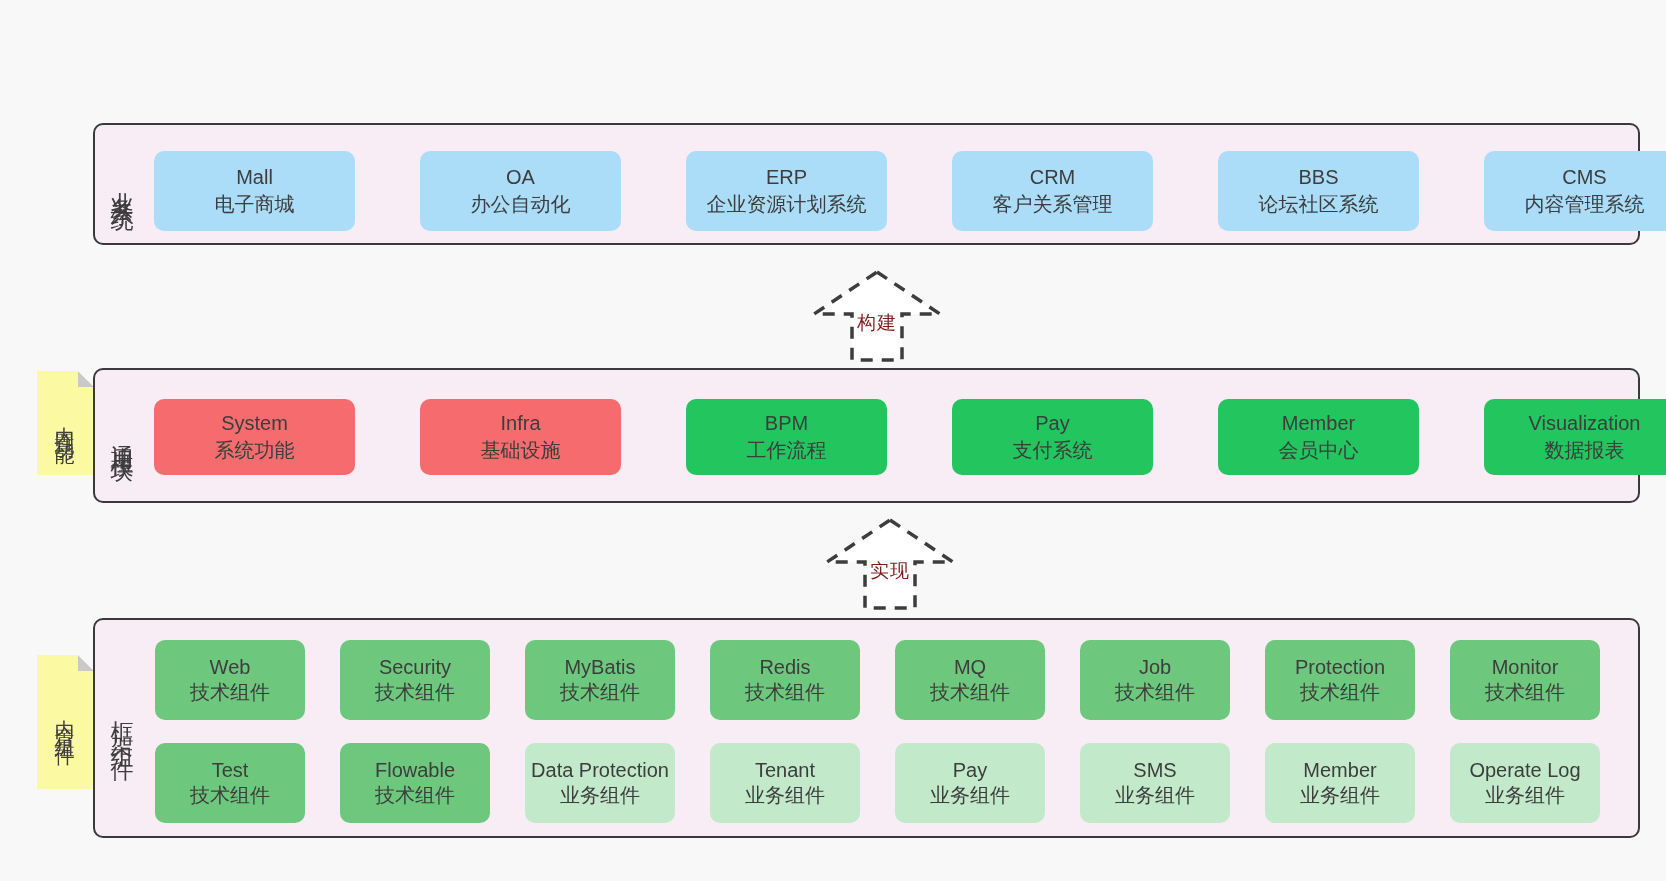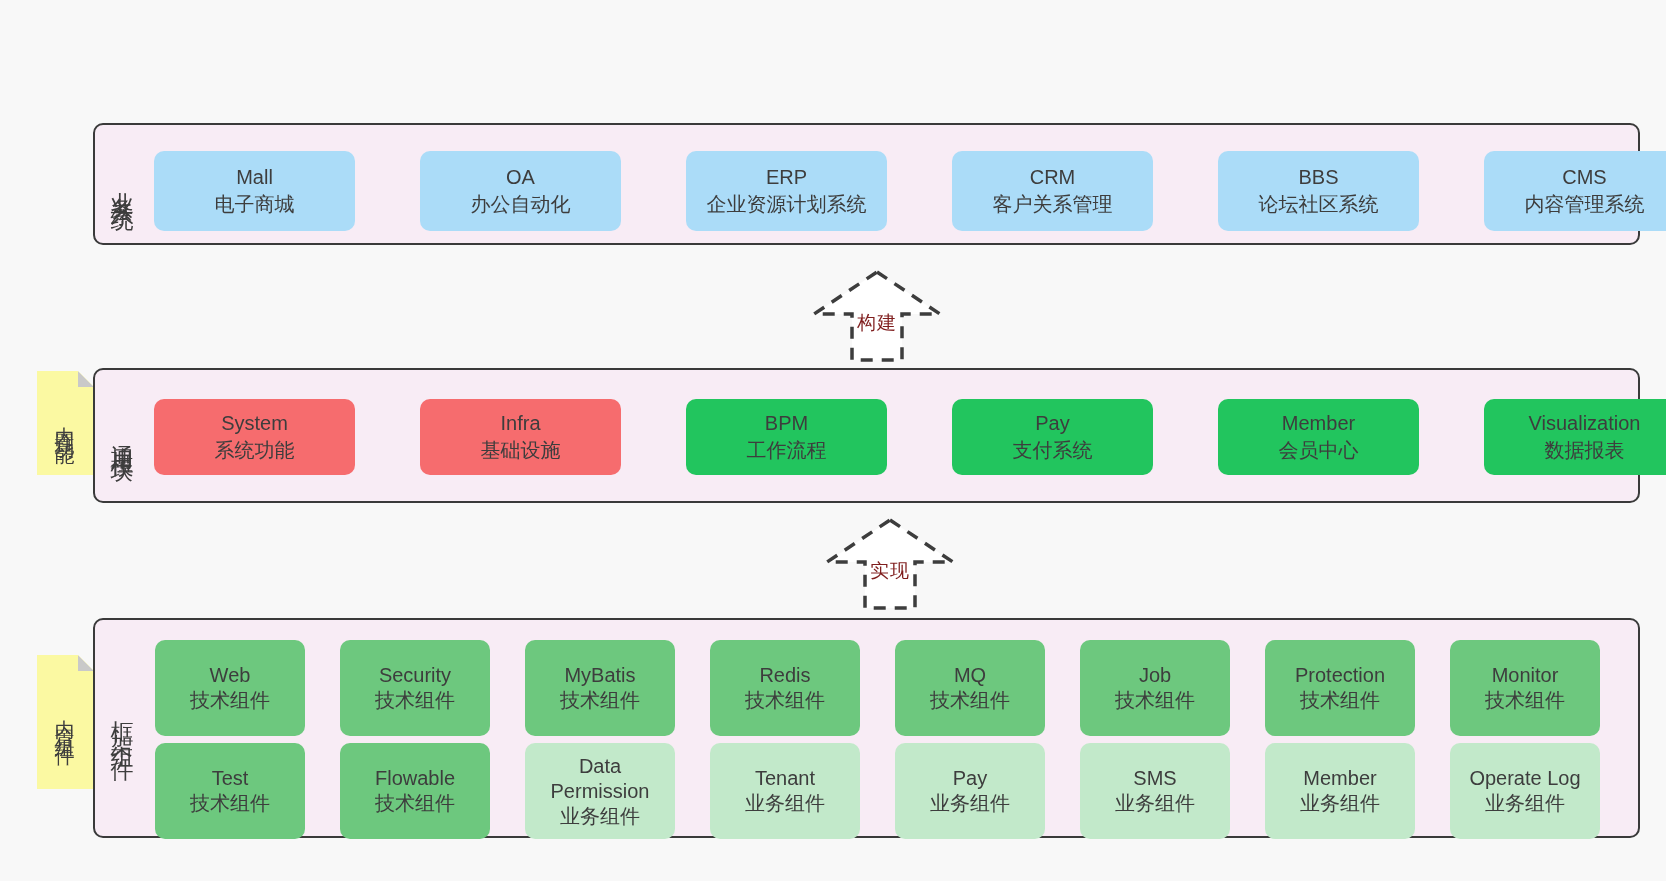--- a/index.html
+++ b/index.html
@@ -40,21 +40,21 @@
     border-radius:10px;
     display:flex;flex-direction:column;align-items:center;justify-content:center;
     text-align:center;
     font-size:20px;line-height:27px;
     box-sizing:border-box;
     padding:2px 6px;
   }
   .box .t,.box .s{width:100%;}
   .wide{width:201px;height:80px;flex:none;}
   .mid{width:201px;height:76px;flex:none;}
-  .cell{width:150px;height:96px;flex:none;font-size:20px;line-height:25px;}
+  .cell{width:150px;height:80px;flex:none;font-size:20px;line-height:25px;}
 
   .blue{background:#abdcf8;}
   .red{background:#f66c6e;}
   .pink{background:#22c55e;}
   .green-dark{background:#6dc87e;}
   .green-light{background:#c2e9ca;}
 
   
   .sticky{
     position:absolute;left:37px;width:57px;
@@ -213,21 +213,21 @@
     <div class="boxes row3" style="top:123px;">
       <div class="box cell green-dark">
         <div class="t">Test</div>
         <div class="s">技术组件</div>
       </div>
       <div class="box cell green-dark">
         <div class="t">Flowable</div>
         <div class="s">技术组件</div>
       </div>
       <div class="box cell green-light">
-        <div class="t">Data Permission</div>
+        <div class="t">Data Protection</div>
         <div class="s">业务组件</div>
       </div>
       <div class="box cell green-light">
         <div class="t">Tenant</div>
         <div class="s">业务组件</div>
       </div>
       <div class="box cell green-light">
         <div class="t">Pay</div>
         <div class="s">业务组件</div>
       </div>

